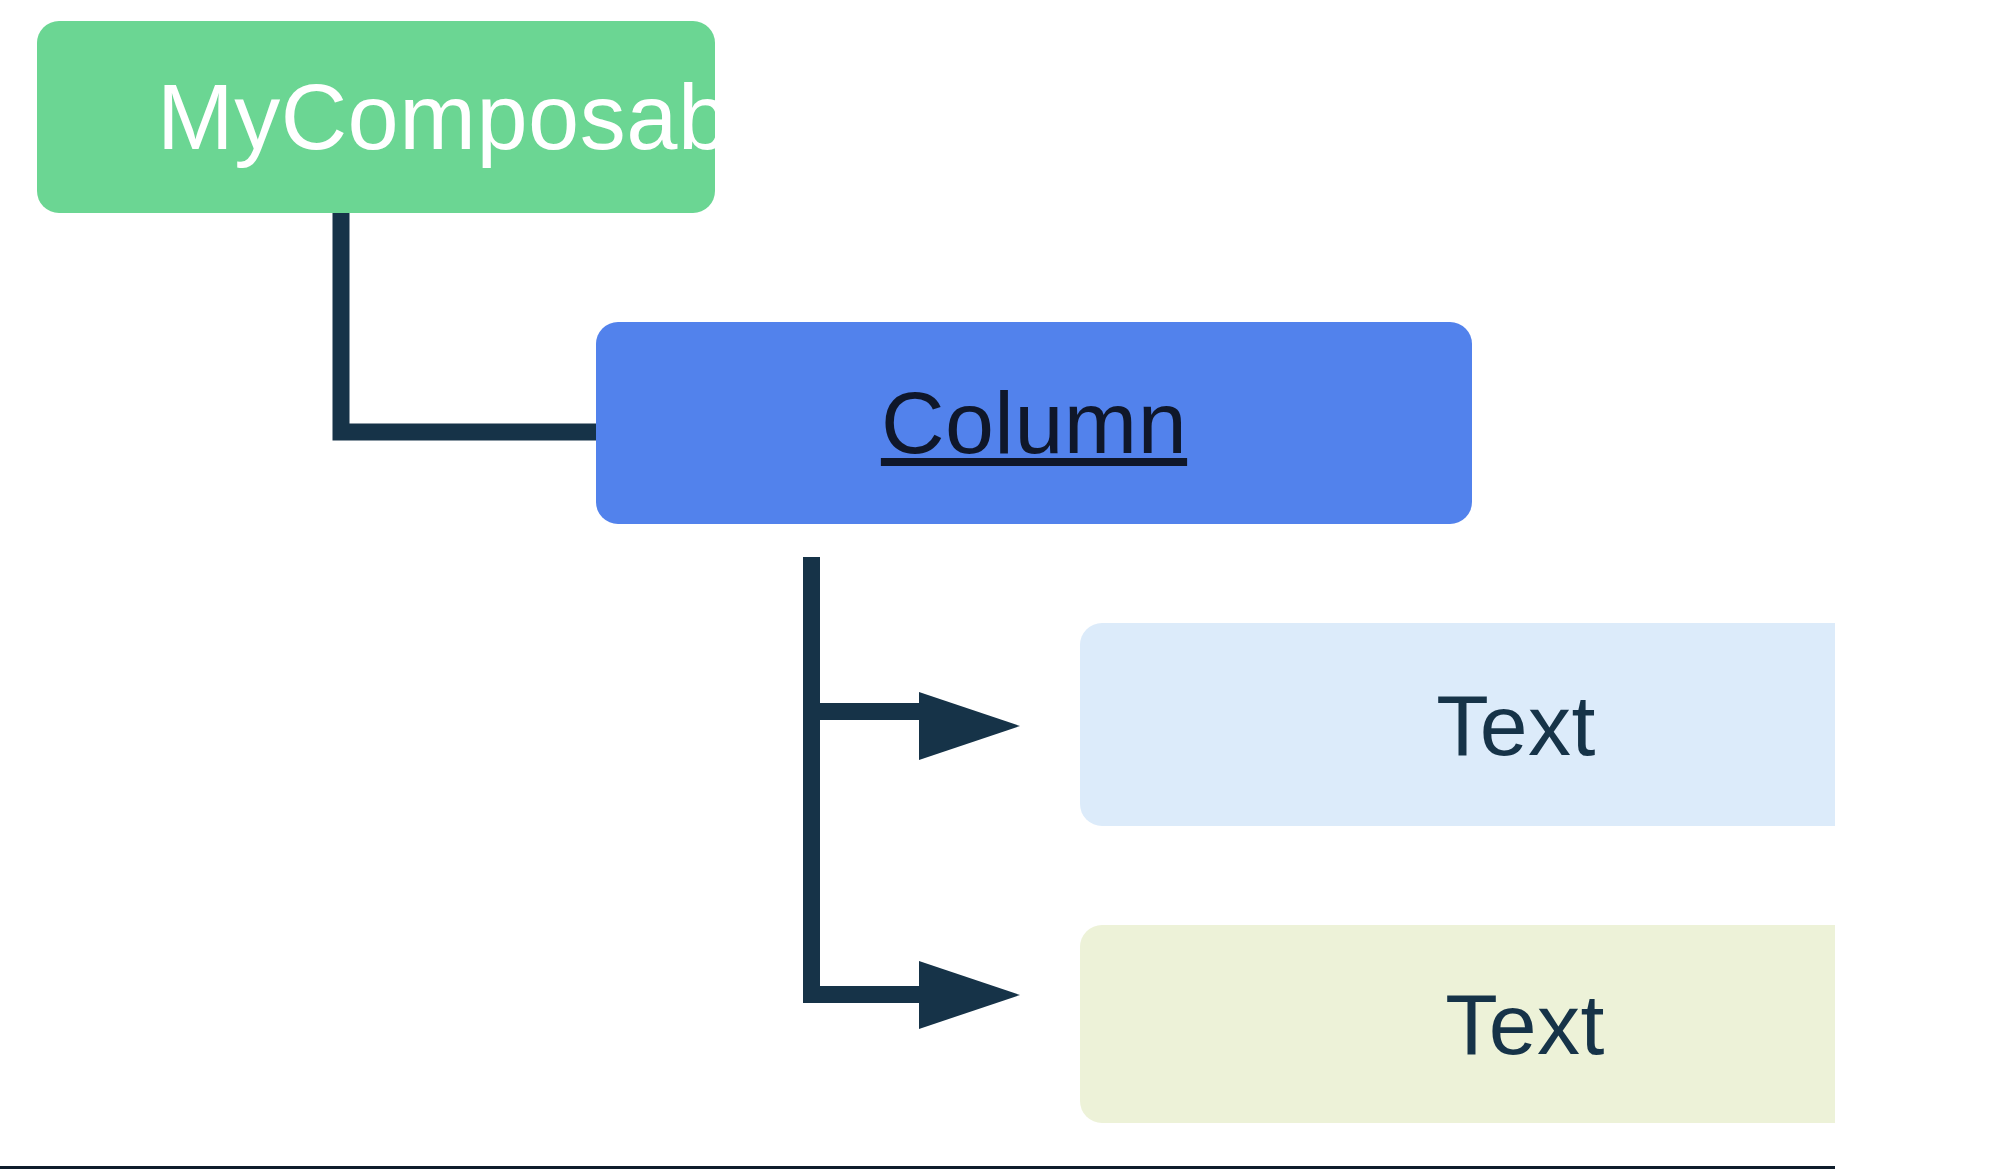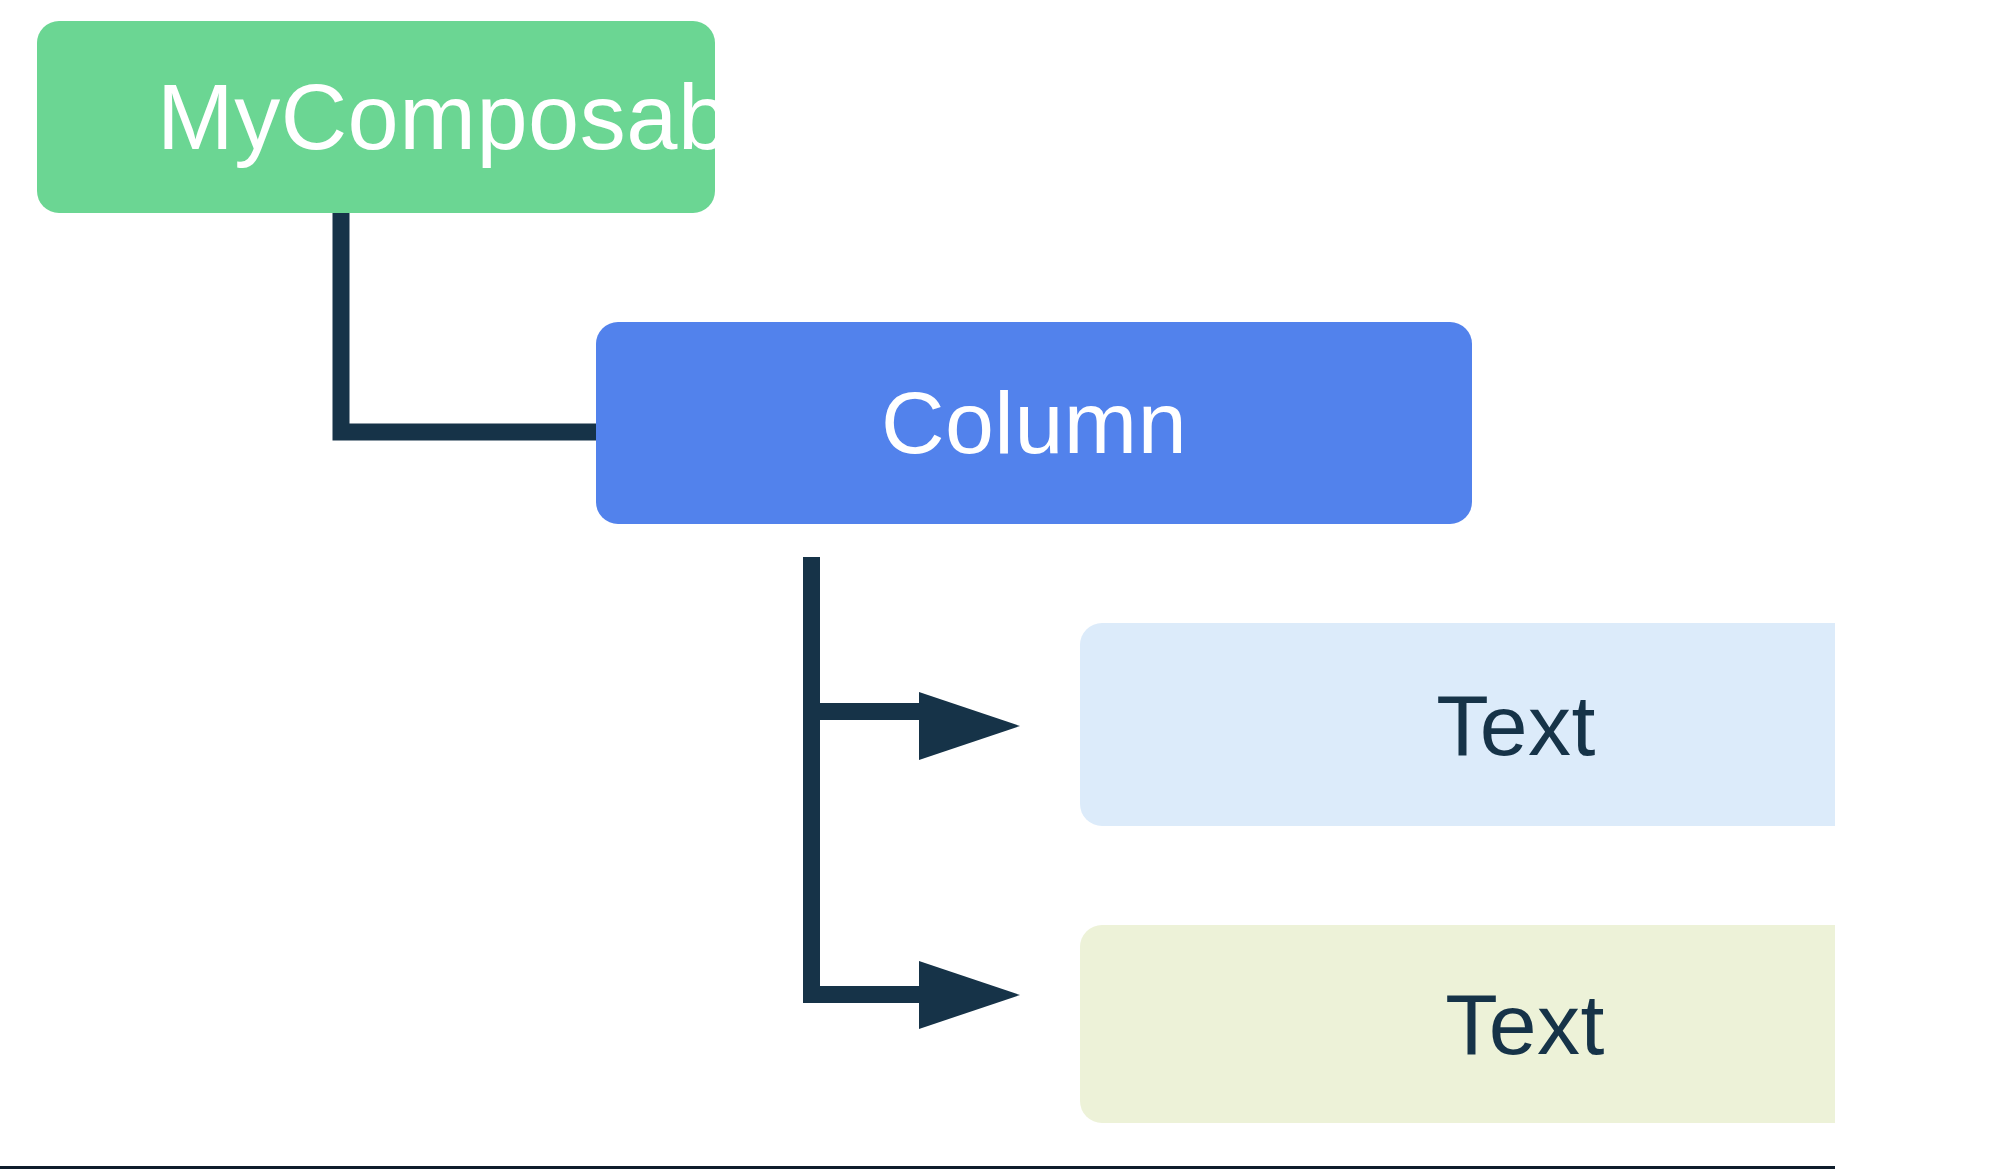--- a/index.html
+++ b/index.html
@@ -42,22 +42,23 @@
     justify-content: flex-start;
     padding-left: 120px;
   }
   
   #node-column {
     left: 596px;
     top: 322px;
     width: 876px;
     height: 202px;
     background: #5282EC;
-    color: #ffffff;
+    color: #0f172a;
     font-size: 88px;
+    text-decoration: underline;
   }
   
   #node-text-1 {
     left: 1080px;
     top: 623px;
     width: 872px;
     height: 203px;
     background: #DCEBFA;
     color: #163348;
     font-size: 86px;

